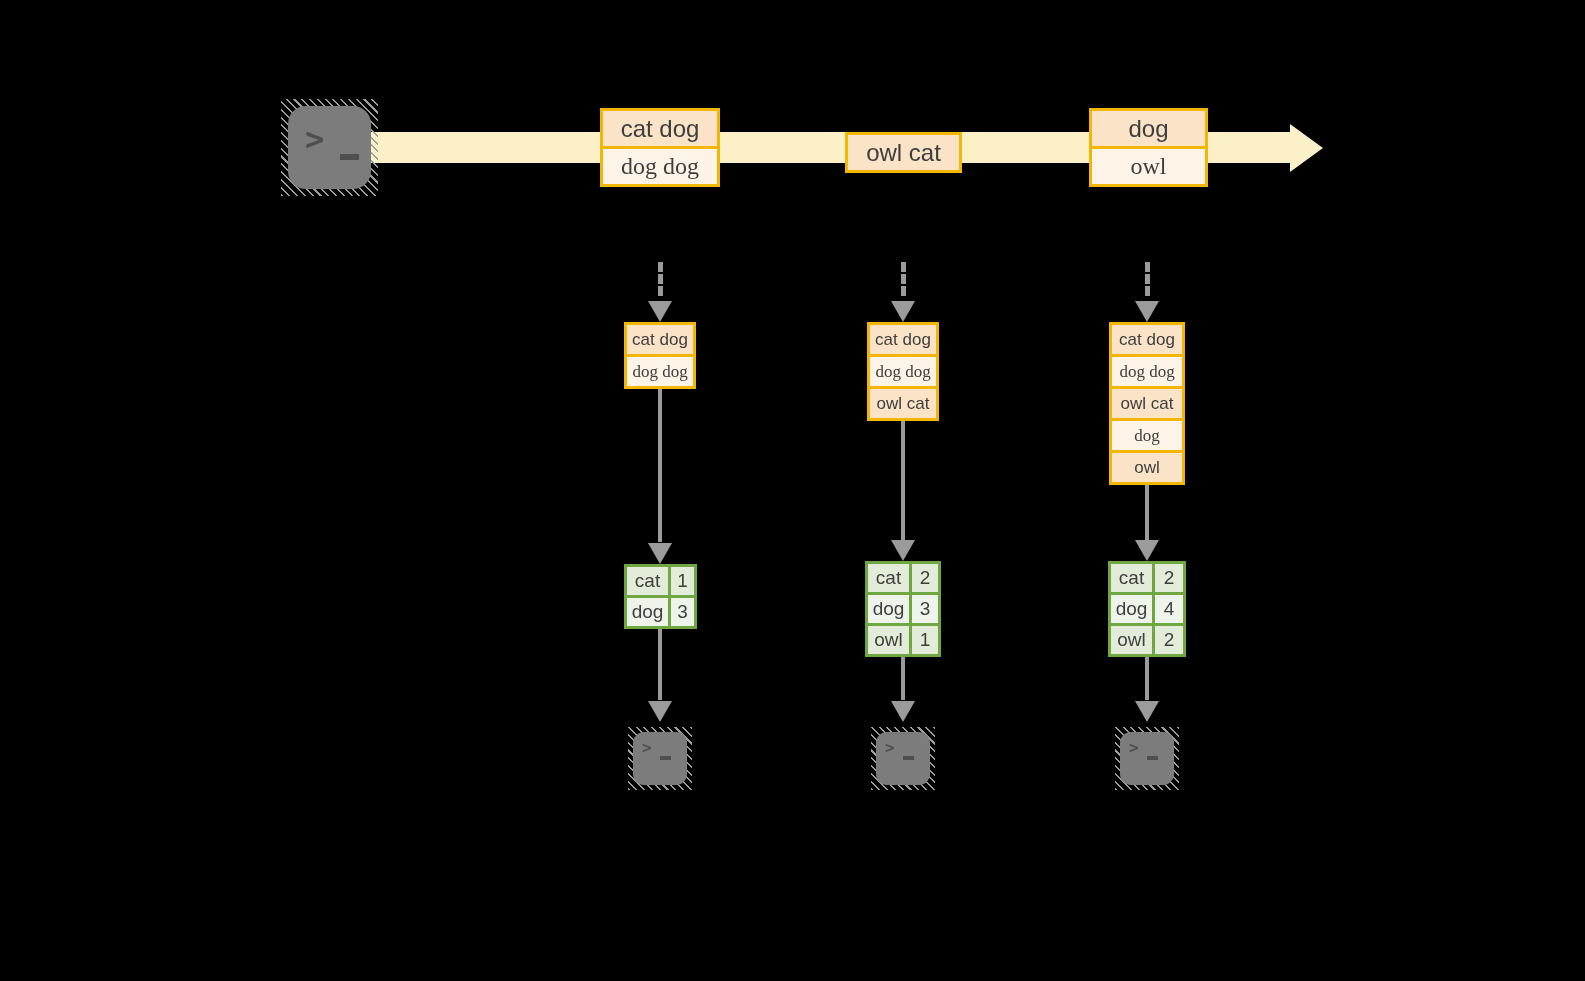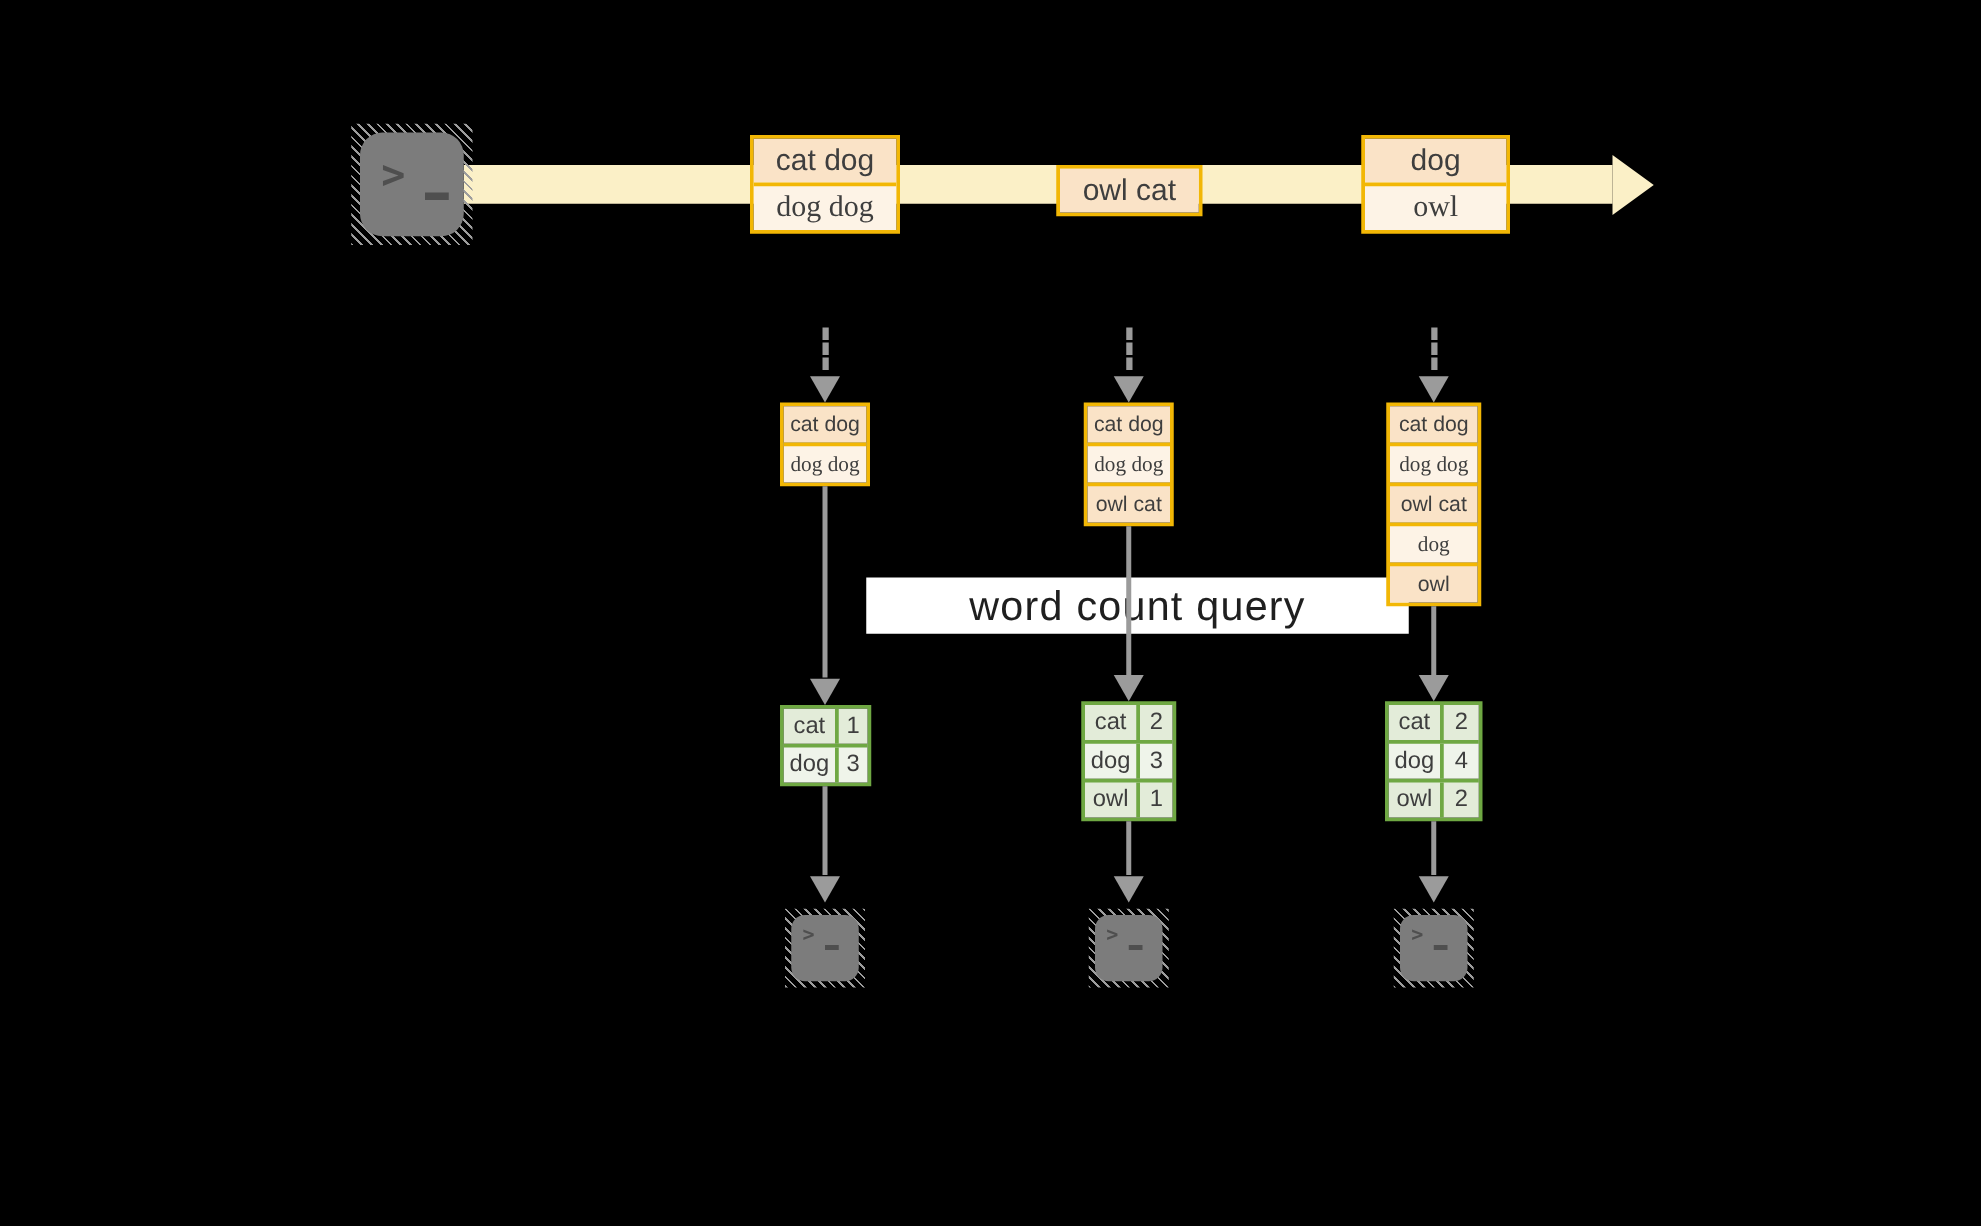--- a/index.html
+++ b/index.html
@@ -97,21 +97,20 @@
     <div class="srow fill-d">owl cat</div>
   </div>
   <div class="abs obox" style="left:1109px;top:322px;width:76px;">
     <div class="srow fill-d">cat dog</div>
     <div class="srow fill-l">dog dog</div>
     <div class="srow fill-d">owl cat</div>
     <div class="srow fill-l">dog</div>
     <div class="srow fill-d">owl</div>
   </div>
 
-  <div class="abs qlabel" style="left:693px;top:462px;width:434px;height:45px;">word count query</div>
 
   <div class="abs vline" style="left:658px;top:389px;height:153px;"></div>
   <div class="abs ahead" style="left:648px;top:543px;"></div>
   <div class="abs vline" style="left:901px;top:421px;height:119px;"></div>
   <div class="abs ahead" style="left:891px;top:540px;"></div>
   <div class="abs vline" style="left:1145px;top:485px;height:55px;"></div>
   <div class="abs ahead" style="left:1135px;top:540px;"></div>
 
   <div class="abs ctable" style="left:624px;top:564px;width:73px;">
     <div class="trow g-d">

